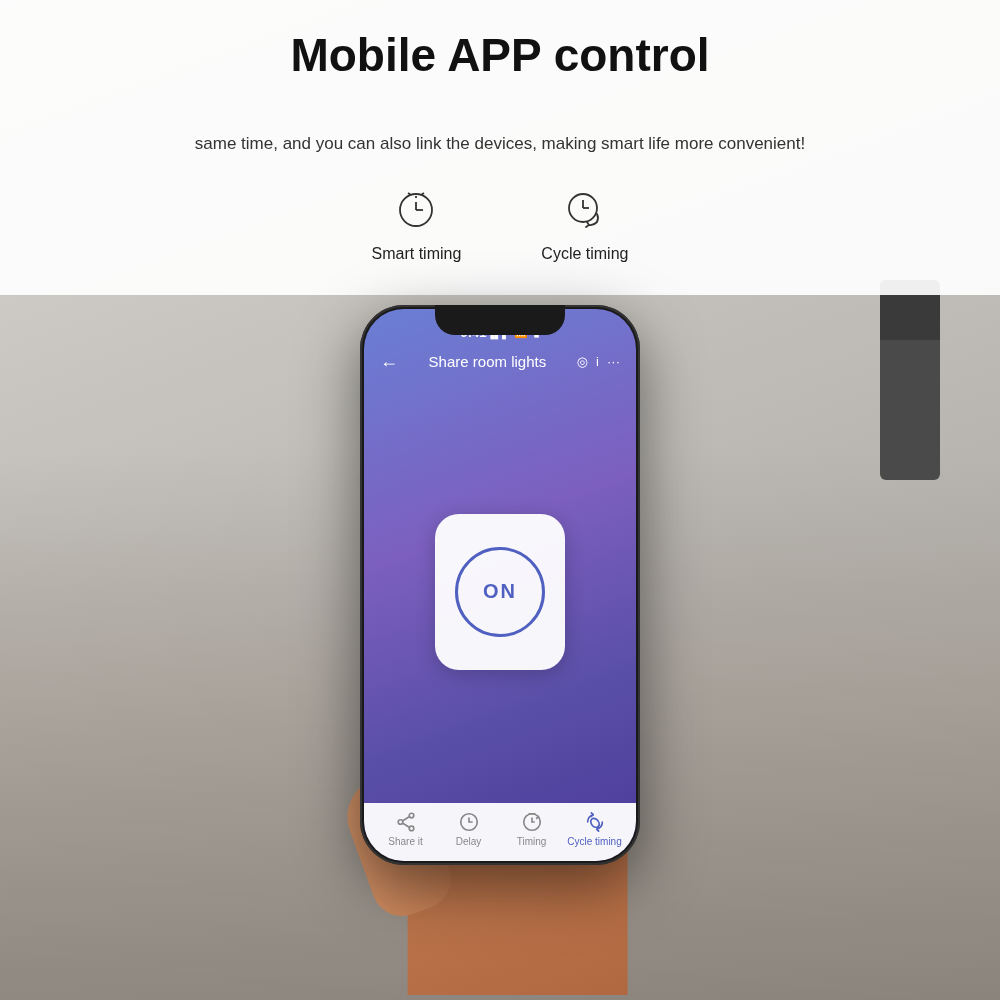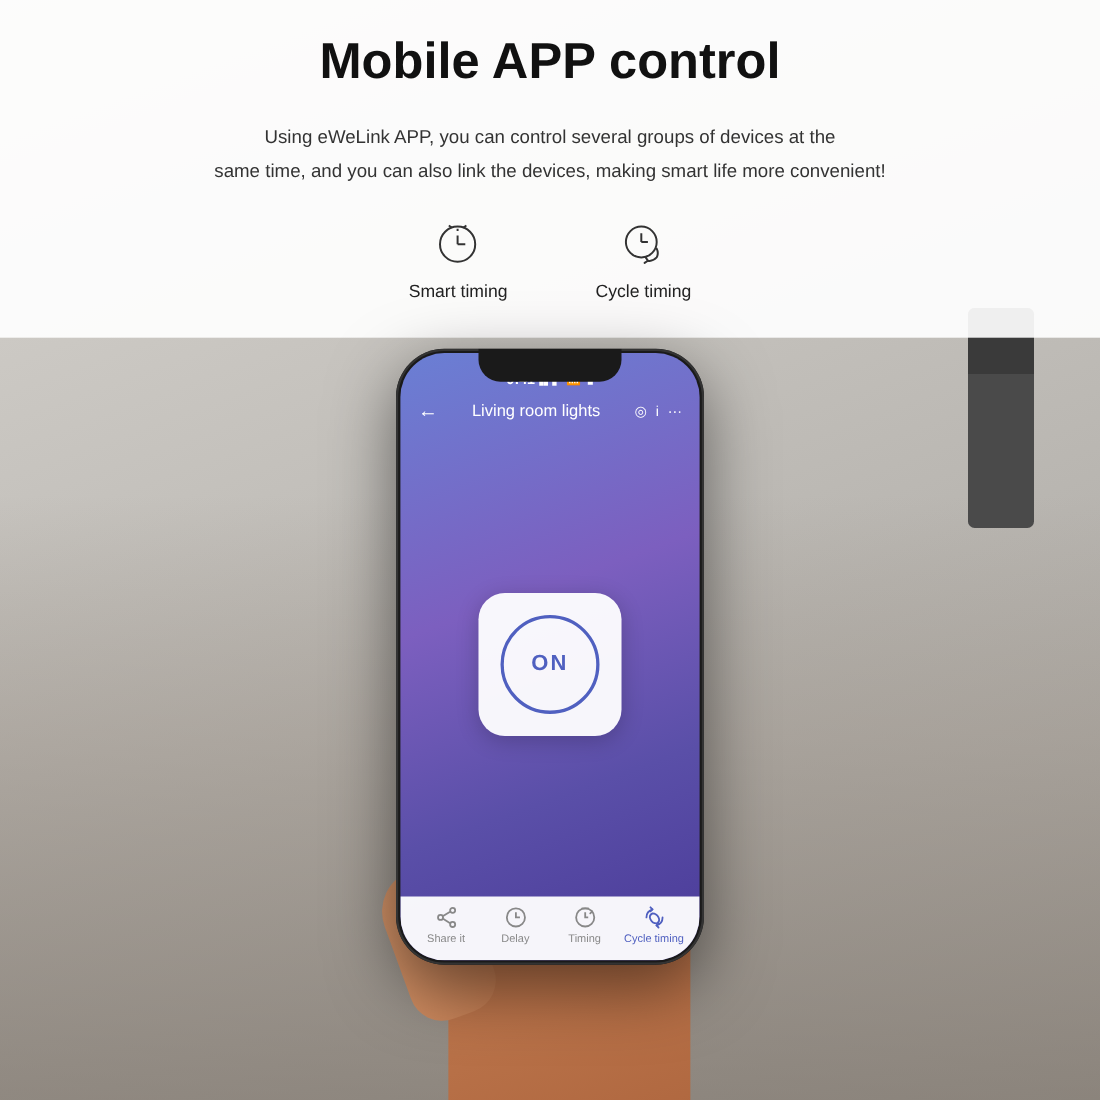--- a/index.html
+++ b/index.html
@@ -48,21 +48,21 @@
       padding: 28px 60px 22px;
       display: flex;
       flex-direction: column;
       align-items: center;
     }
 
     .main-title {
       font-size: 46px;
       font-weight: 800;
       color: #111;
-      margin-bottom: 28px;
+      margin-bottom: 16px;
       text-align: center;
     }
 
     .subtitle {
       font-size: 17px;
       color: #333;
       text-align: center;
       line-height: 1.8;
       max-width: 780px;
       margin-bottom: 24px;
@@ -215,21 +215,21 @@
     
     .phone-content {
       flex: 1;
       display: flex;
       align-items: center;
       justify-content: center;
     }
 
     .on-button {
       width: 130px;
-      height: 130px;
+      height: 156px;
       background: rgba(255,255,255,0.95);
       border-radius: 24px;
       display: flex;
       align-items: center;
       justify-content: center;
       box-shadow: 0 4px 20px rgba(0,0,0,0.2);
     }
 
     .on-button-inner {
       width: 90px;
@@ -341,21 +341,21 @@
 
 <div class="bg-speaker"></div>
 
 <div class="content-wrapper">
 
   <div class="top-section">
 
     <h1 class="main-title">Mobile APP control</h1>
 
     <p class="subtitle">
-      <span>Using eWeLink APP, you can control several groups of devices at the</span><br>
+      <br>
       <span>same time, and you can also link the devices, making smart life more convenient!</span>
     </p>
 
     <div class="features-row">
 
       <div class="feature-item">
         <div class="feature-icon">
           <svg viewBox="0 0 44 44">
             <circle cx="22" cy="22" r="16"></circle>
             <line x1="22" y1="10" x2="22" y2="8"></line>
@@ -400,21 +400,21 @@
             <span class="status-time">9:41</span>
             <div class="status-icons">
               <span>▐▌▌</span>
               <span>📶</span>
               <span>▮</span>
             </div>
           </div>
 
           <div class="phone-header">
             <span class="phone-back-btn">←</span>
-            <span class="phone-title">Living room lights</span>
+            <span class="phone-title">Share room lights</span>
             <div class="phone-header-icons">
               <span>◎</span>
               <span>i</span>
               <span>···</span>
             </div>
           </div>
 
           <div class="phone-content">
             <div class="on-button">
               <div class="on-button-inner">

